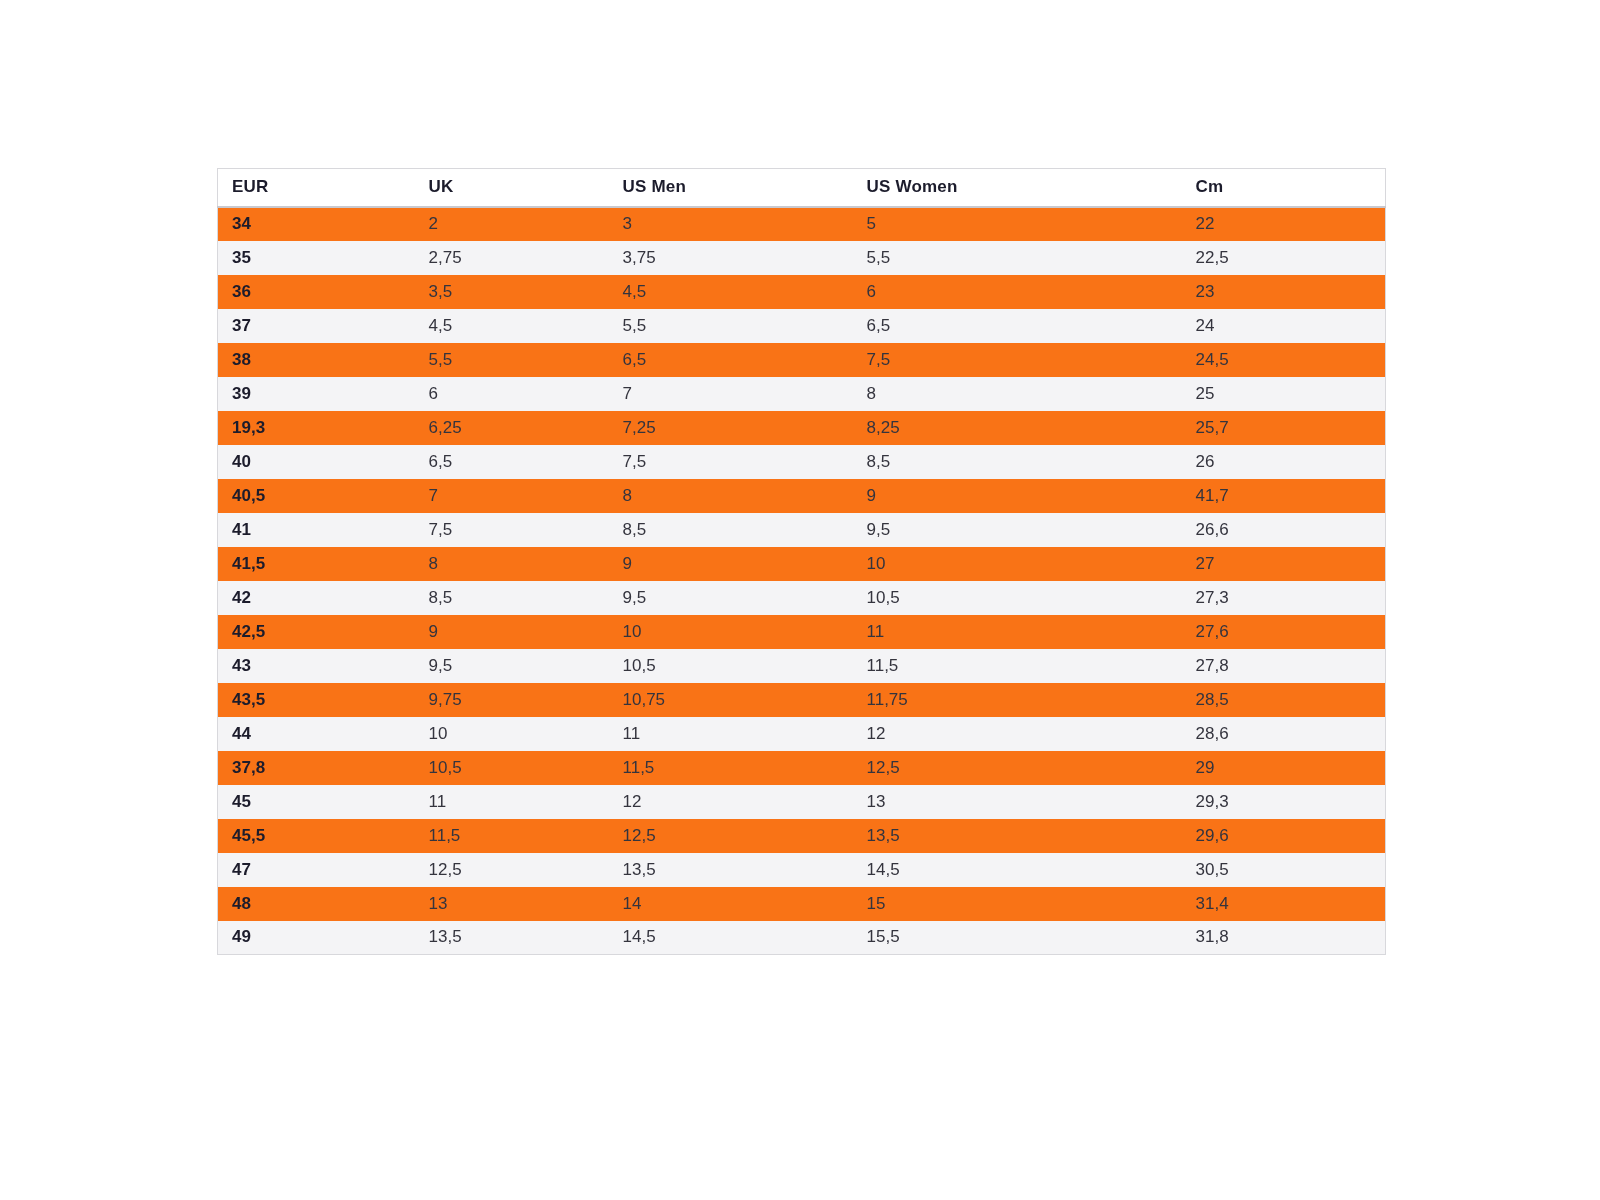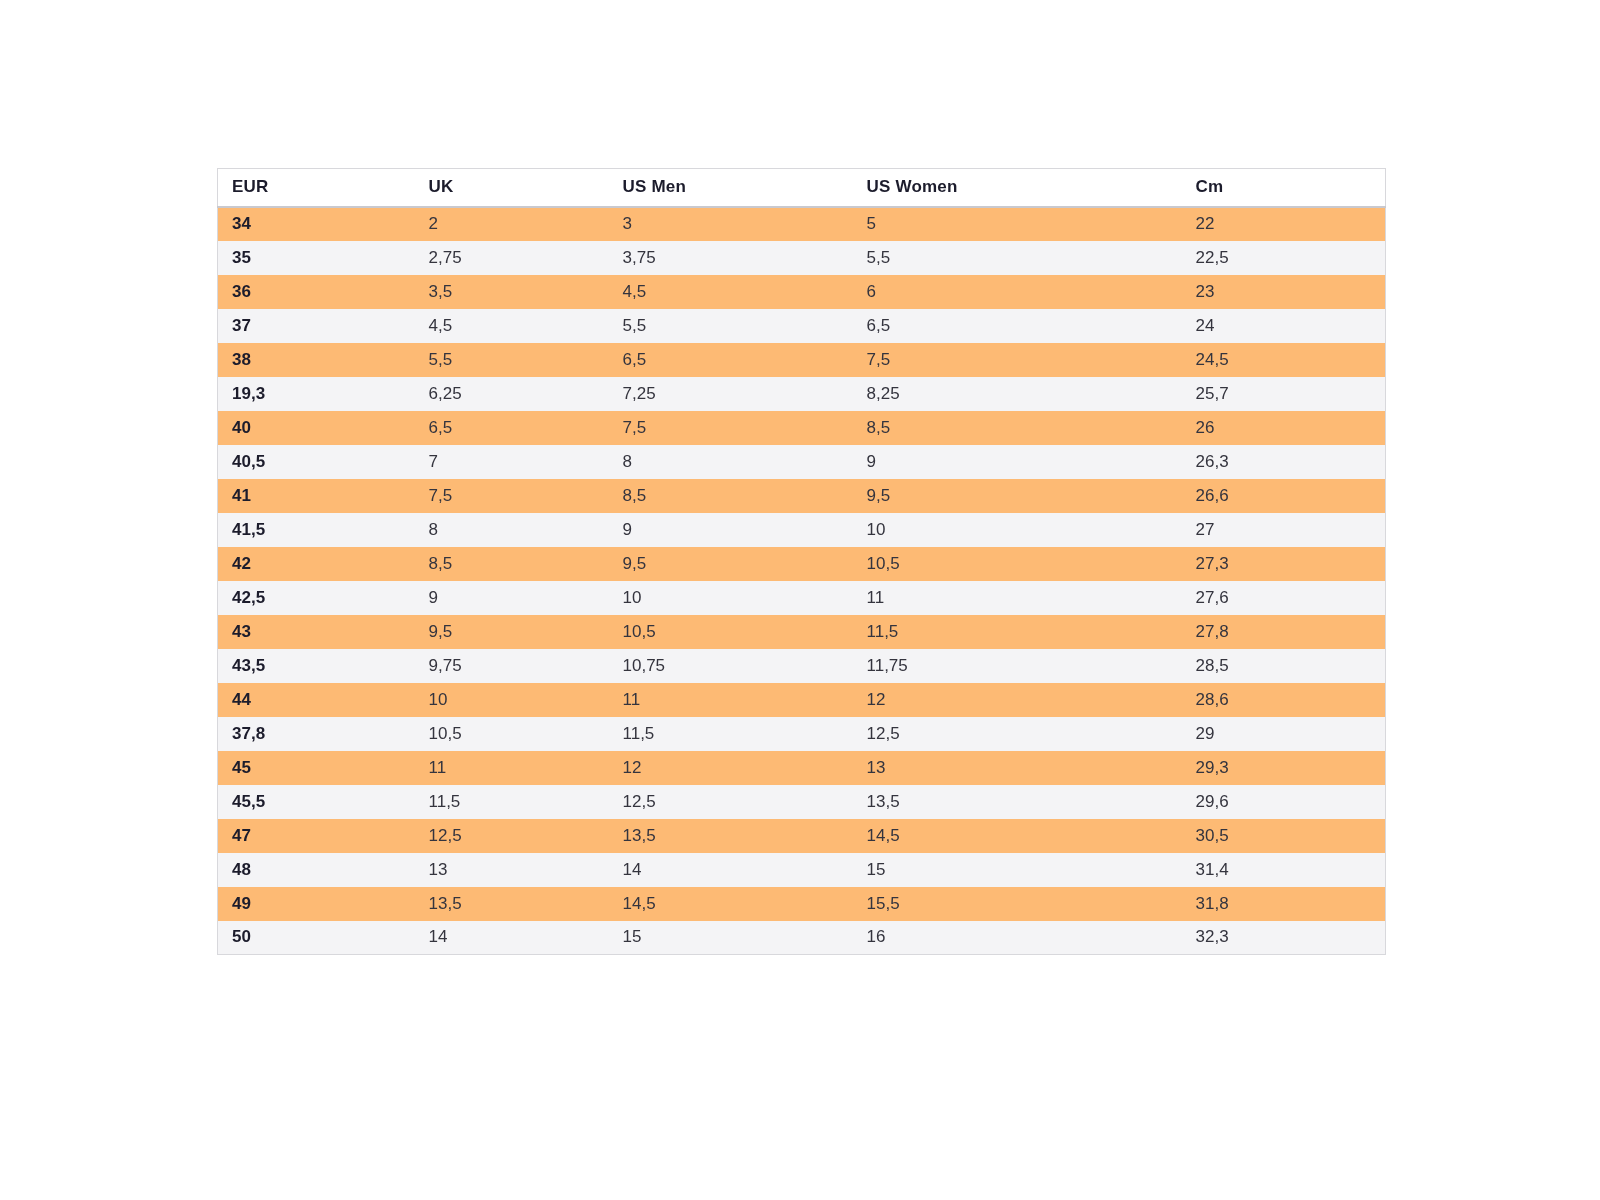--- a/index.html
+++ b/index.html
@@ -43,21 +43,21 @@
     text-align: left;
     font-size: 17px;
     font-weight: 700;
     color: var(--text-bold);
     letter-spacing: 0.2px;
     padding: 0 0 0 14px;
     white-space: nowrap;
   }
   table.size-table tbody tr {
     height: 34px;
-    background: #fdba74;
+    background: #f97316;
   }
   table.size-table tbody tr:nth-child(even) {
     background: var(--stripe);
   }
   table.size-table td {
     font-size: 17px;
     font-weight: 400;
     color: var(--text-regular);
     padding: 0 0 0 14px;
     white-space: nowrap;
@@ -118,39 +118,46 @@
           <td class="col-cm">24</td>
         </tr>
         <tr>
           <td class="col-eur">38</td>
           <td class="col-uk">5,5</td>
           <td class="col-us-men">6,5</td>
           <td class="col-us-women">7,5</td>
           <td class="col-cm">24,5</td>
         </tr>
         <tr>
+          <td class="col-eur">39</td>
+          <td class="col-uk">6</td>
+          <td class="col-us-men">7</td>
+          <td class="col-us-women">8</td>
+          <td class="col-cm">25</td>
+        </tr>
+        <tr>
           <td class="col-eur">19,3</td>
           <td class="col-uk">6,25</td>
           <td class="col-us-men">7,25</td>
           <td class="col-us-women">8,25</td>
           <td class="col-cm">25,7</td>
         </tr>
         <tr>
           <td class="col-eur">40</td>
           <td class="col-uk">6,5</td>
           <td class="col-us-men">7,5</td>
           <td class="col-us-women">8,5</td>
           <td class="col-cm">26</td>
         </tr>
         <tr>
           <td class="col-eur">40,5</td>
           <td class="col-uk">7</td>
           <td class="col-us-men">8</td>
           <td class="col-us-women">9</td>
-          <td class="col-cm">26,3</td>
+          <td class="col-cm">41,7</td>
         </tr>
         <tr>
           <td class="col-eur">41</td>
           <td class="col-uk">7,5</td>
           <td class="col-us-men">8,5</td>
           <td class="col-us-women">9,5</td>
           <td class="col-cm">26,6</td>
         </tr>
         <tr>
           <td class="col-eur">41,5</td>
@@ -229,22 +236,15 @@
           <td class="col-us-women">15</td>
           <td class="col-cm">31,4</td>
         </tr>
         <tr>
           <td class="col-eur">49</td>
           <td class="col-uk">13,5</td>
           <td class="col-us-men">14,5</td>
           <td class="col-us-women">15,5</td>
           <td class="col-cm">31,8</td>
         </tr>
-        <tr>
-          <td class="col-eur">50</td>
-          <td class="col-uk">14</td>
-          <td class="col-us-men">15</td>
-          <td class="col-us-women">16</td>
-          <td class="col-cm">32,3</td>
-        </tr>
       </tbody>
   </table>
 </div>
 
 </body></html>

